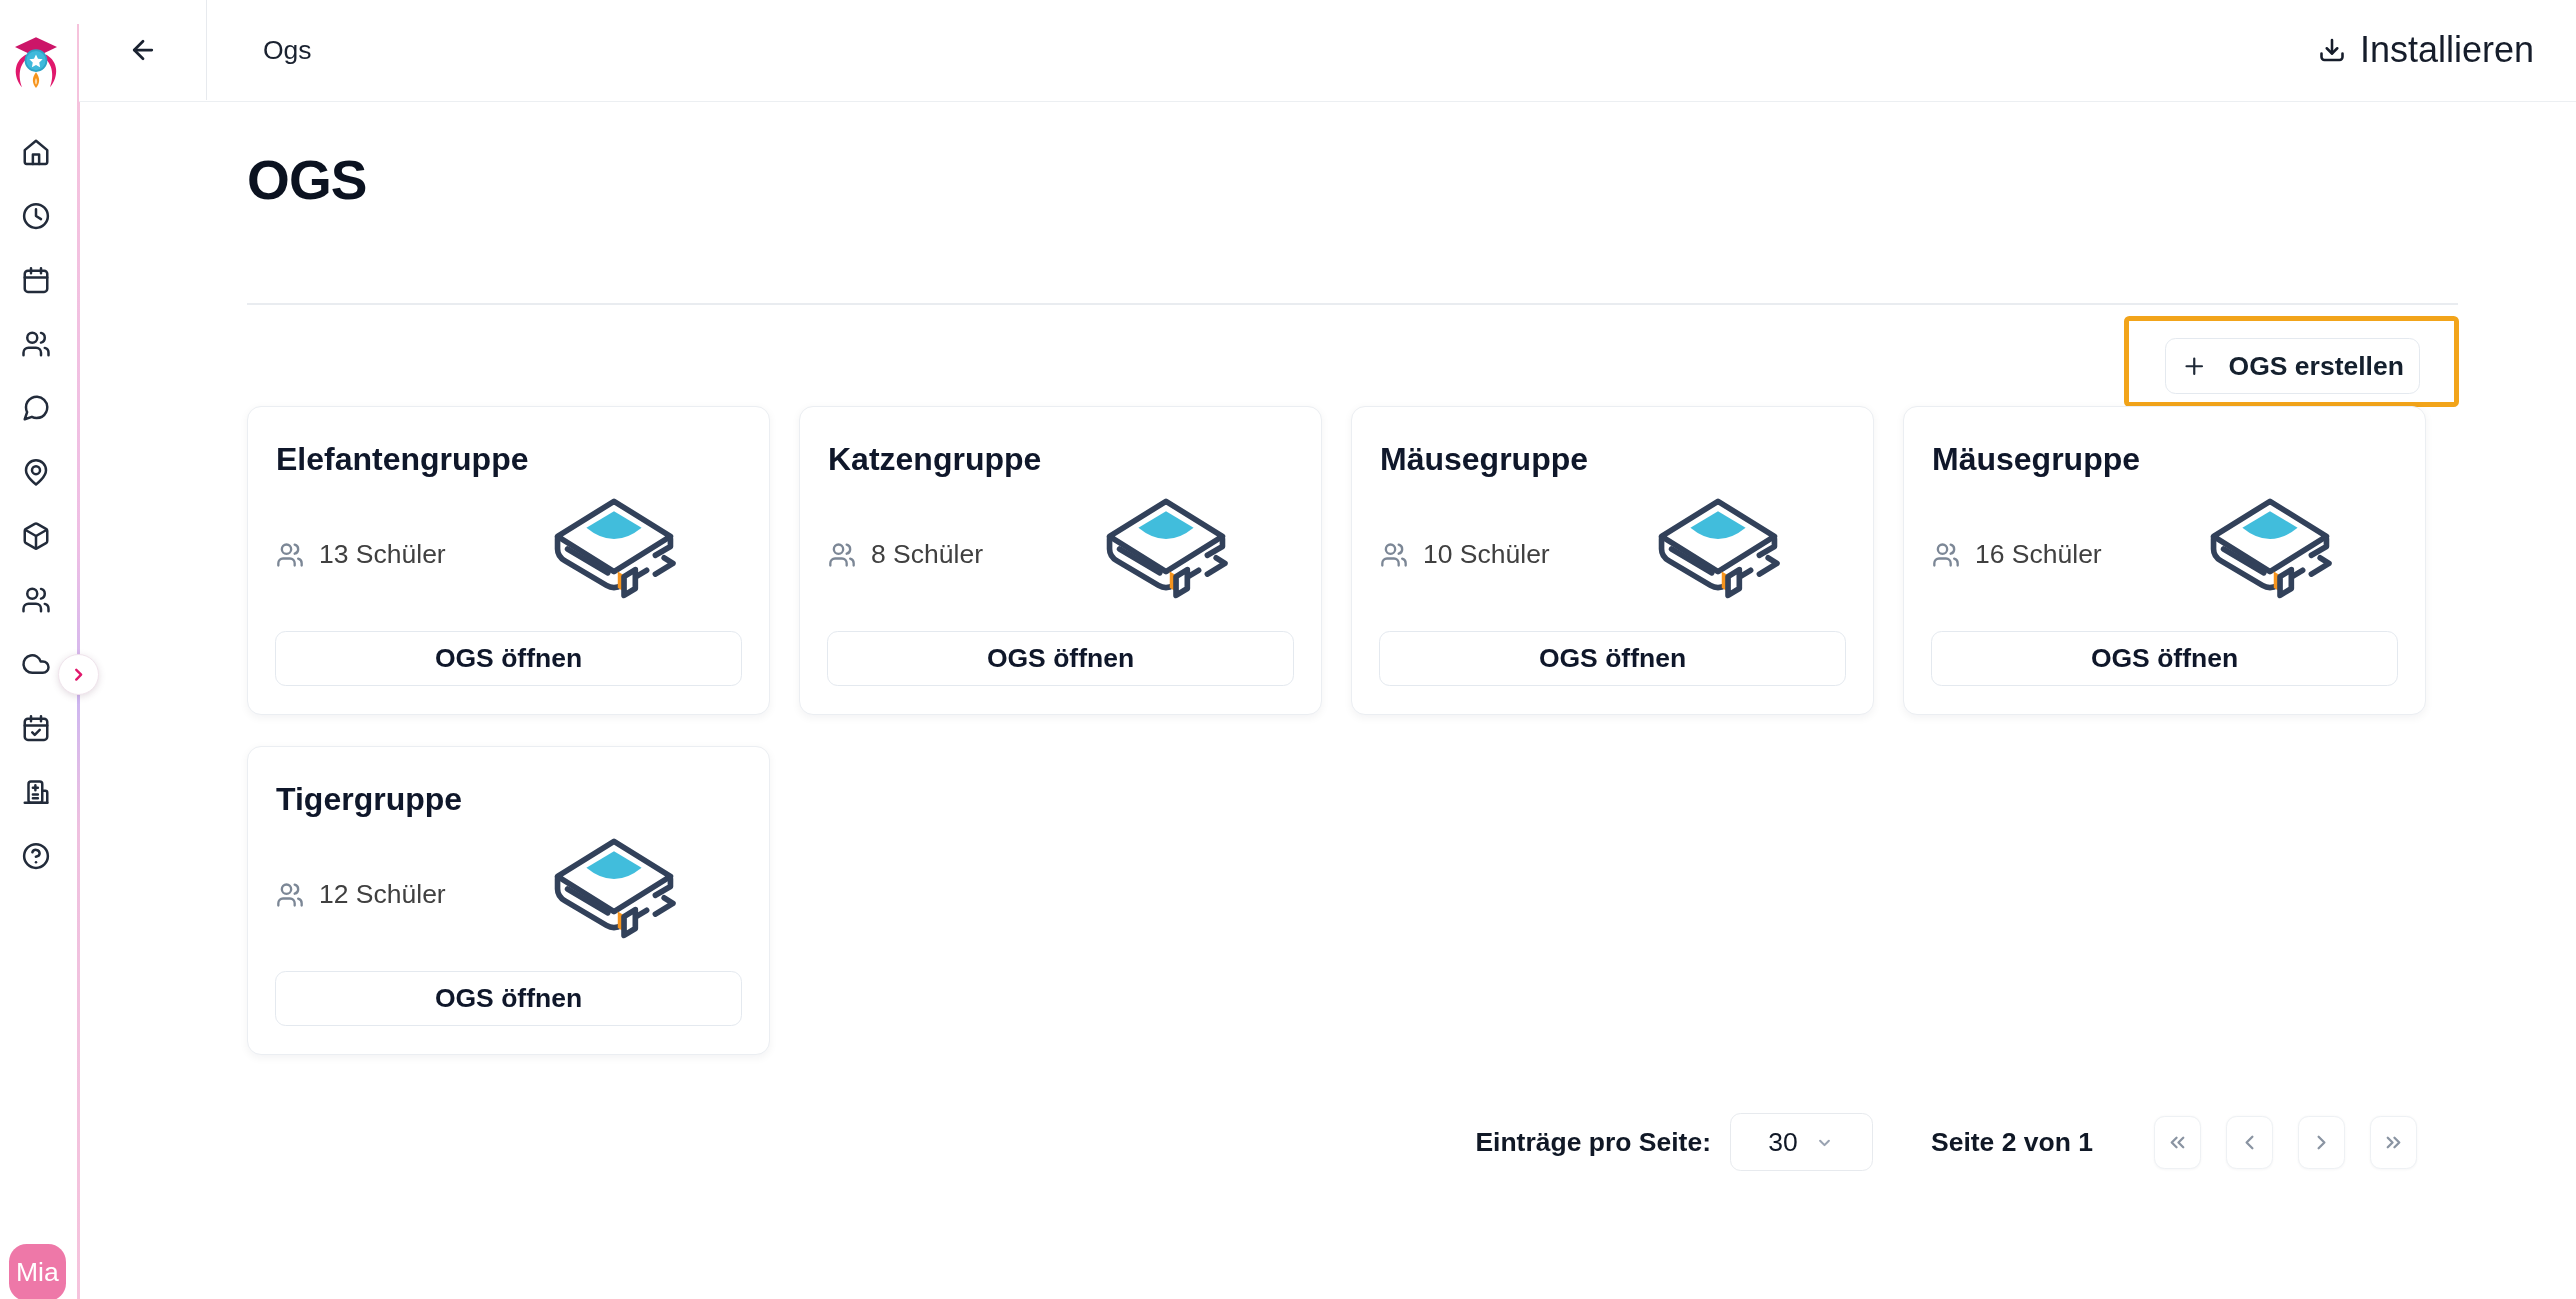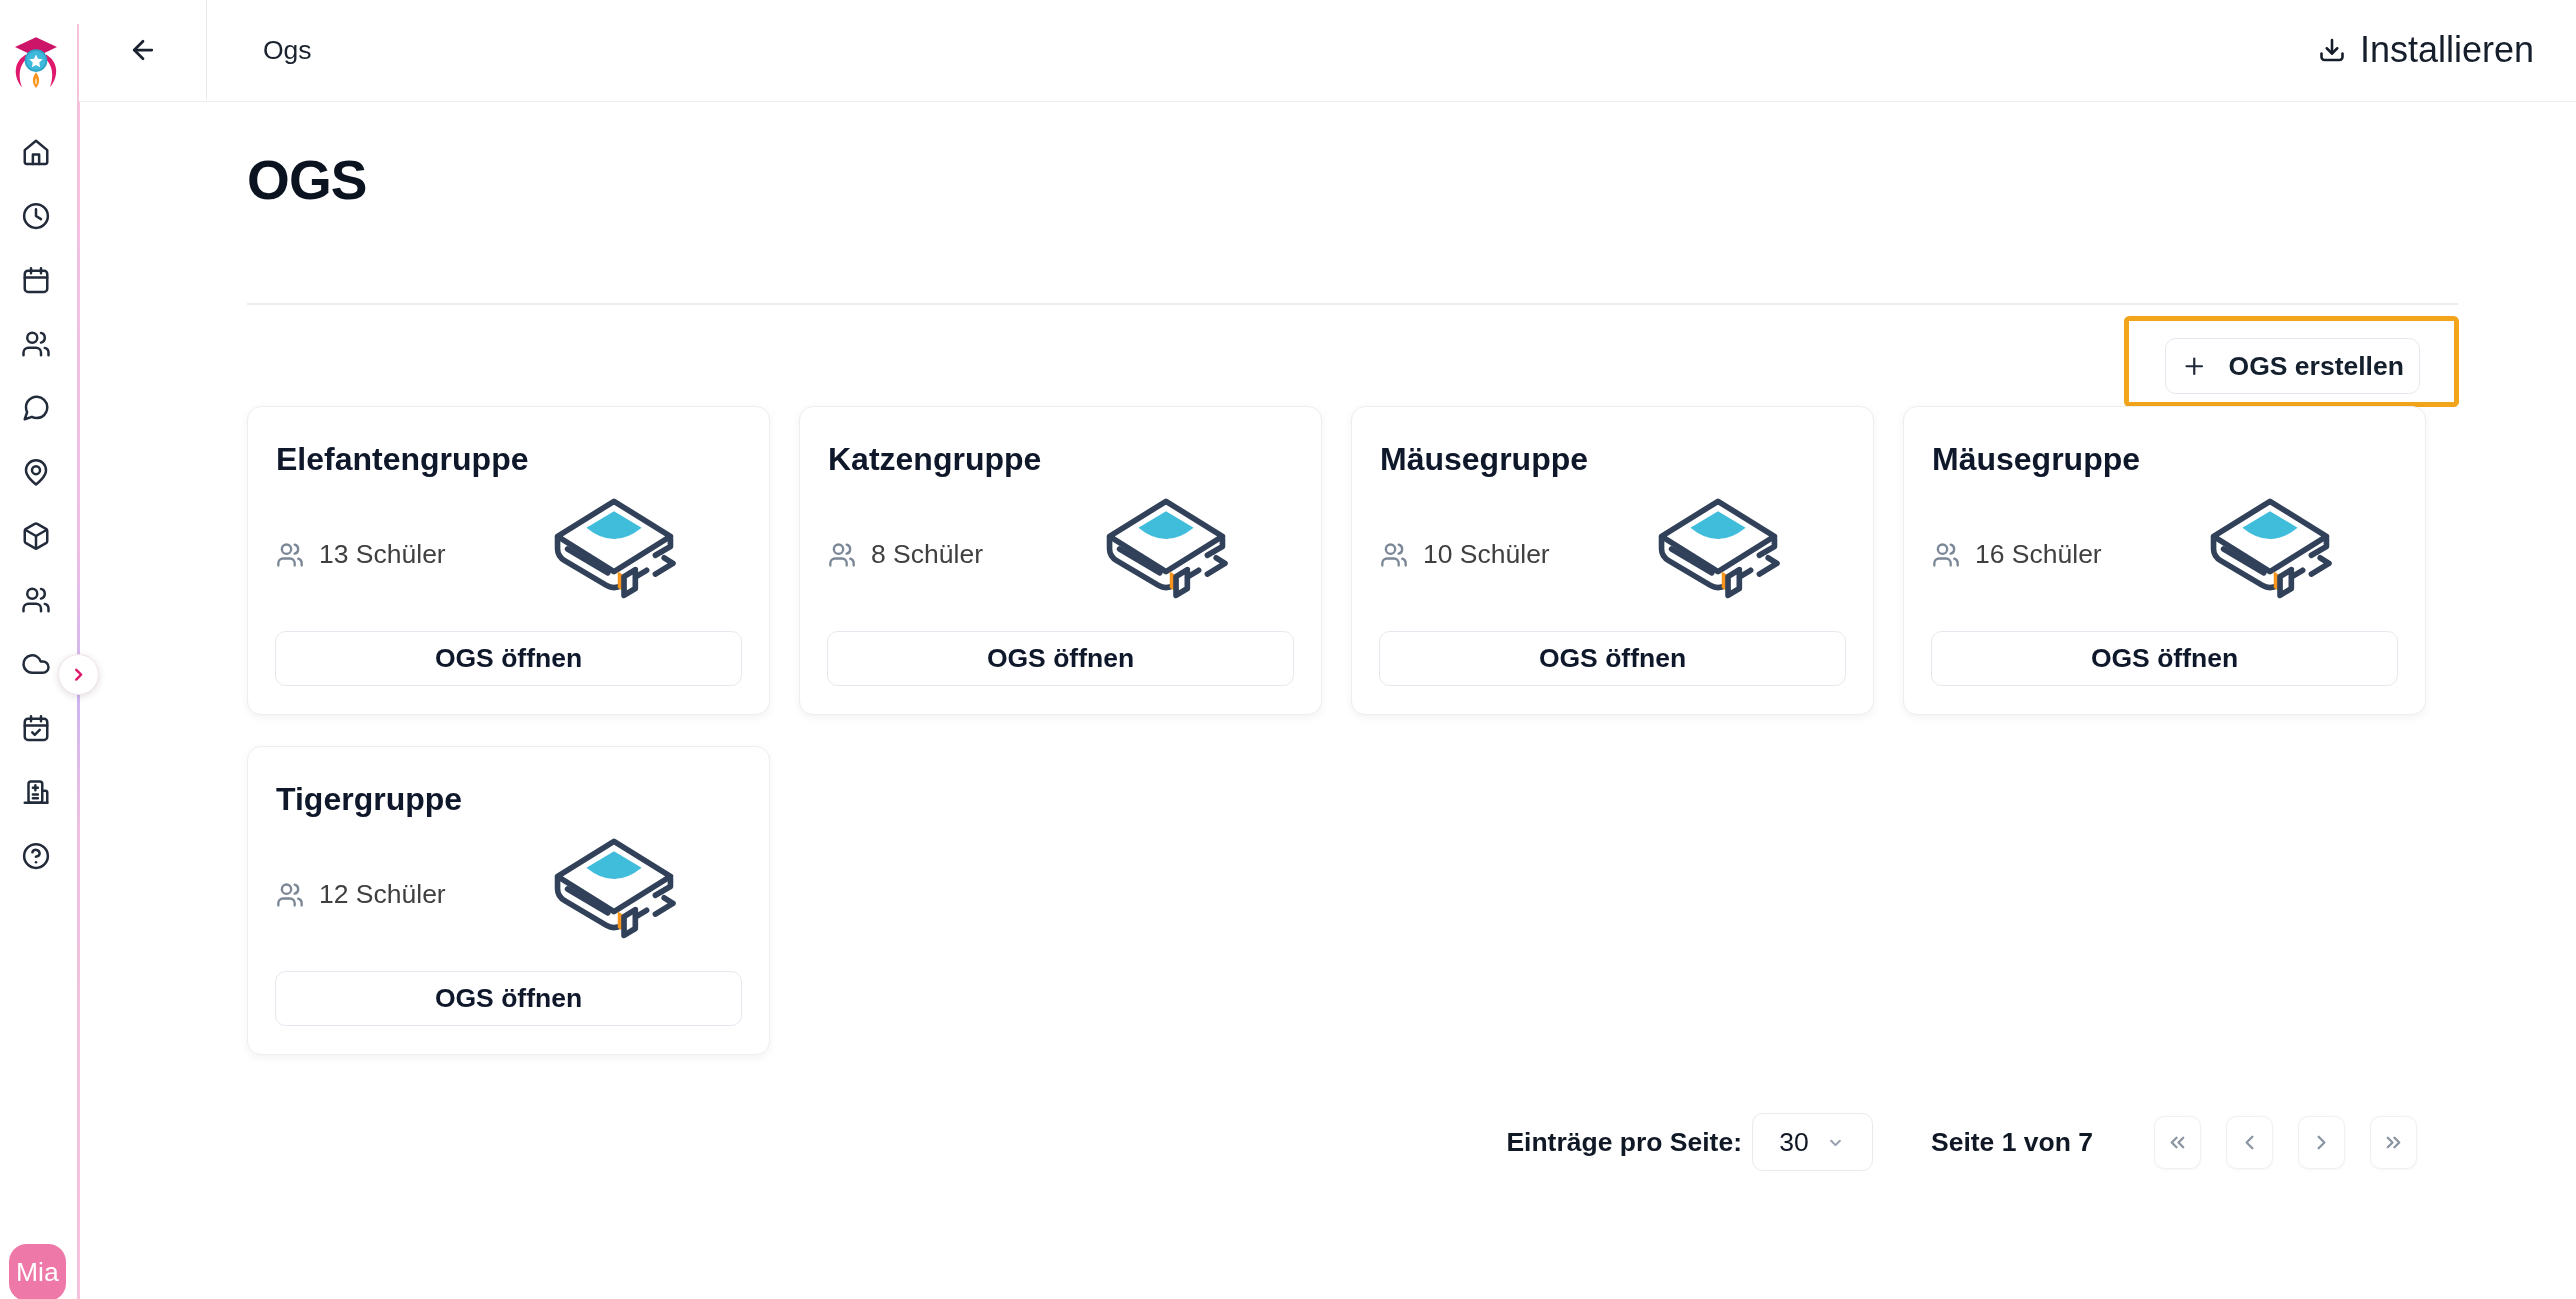--- a/index.html
+++ b/index.html
@@ -60,21 +60,21 @@
   .card-meta svg { width:28px; height:28px; stroke:#7C8796; stroke-width:2; fill:none; stroke-linecap:round; stroke-linejoin:round; }
   .card-meta span { font-size:26.5px; color:#404040; }
   .card-book { position:absolute; left:297px; top:81px; width:138px; height:132px; }
   .open-btn { position:absolute; left:27px; right:27px; top:224px; height:55px; background:#fff;
     border:1.8px solid #E4E9EF; border-radius:10.6px; display:flex; align-items:center; justify-content:center;
     font-size:26.5px; font-weight:700; color:#0F172A; cursor:pointer; }
 
   
   .pagerow { position:absolute; top:1113px; right:159px; height:58px; display:flex; align-items:center; }
   .per-label { font-size:26.5px; font-weight:600; color:#101826; }
-  .per-select { margin-left:10px; width:121px; height:58px; border:1.8px solid #E7EAEE; border-radius:10.6px;
+  .per-select { margin-left:19px; width:143px; height:58px; border:1.8px solid #E7EAEE; border-radius:10.6px;
     background:#fff; display:flex; align-items:center; justify-content:center; gap:16px; cursor:pointer; }
   .per-select span { font-size:26.5px; color:#101826; }
   .per-select svg { width:21px; height:21px; stroke:#9AA3B2; stroke-width:2.4; fill:none; stroke-linecap:round; stroke-linejoin:round; }
   .page-info { margin-left:58px; font-size:26.5px; font-weight:700; color:#101826; }
   .pagebtns { margin-left:61px; display:flex; gap:25px; }
   .pbtn { width:47px; height:53px; border:1.8px solid #EEF1F4; border-radius:10.6px; background:#fff;
     display:flex; align-items:center; justify-content:center; cursor:pointer; box-shadow:0 0.9px 2.6px rgba(15,23,42,.04); }
   .pbtn svg { width:23px; height:23px; stroke:#8A94A2; stroke-width:2.4; fill:none; stroke-linecap:round; stroke-linejoin:round; }
 
   .hiddefs { position:absolute; width:0; height:0; overflow:hidden; }
@@ -310,21 +310,21 @@
   </div>
 
   <div class="pagerow">
     <span class="per-label">Einträge pro Seite:</span>
     <div class="per-select">
       <span>30</span>
       <svg viewBox="0 0 24 24">
           <path d="M7 10 l5 5 5-5"></path>
         </svg>
     </div>
-    <span class="page-info">Seite 1 von 7</span>
+    <span class="page-info">Seite 2 von 1</span>
     <div class="pagebtns">
       <div class="pbtn">
         <svg viewBox="0 0 24 24">
             <path d="M11 17 l-5-5 5-5"></path>
             <path d="M18 17 l-5-5 5-5"></path>
           </svg>
       </div>
       <div class="pbtn">
         <svg viewBox="0 0 24 24">
             <path d="M15 18 l-6-6 6-6"></path>

